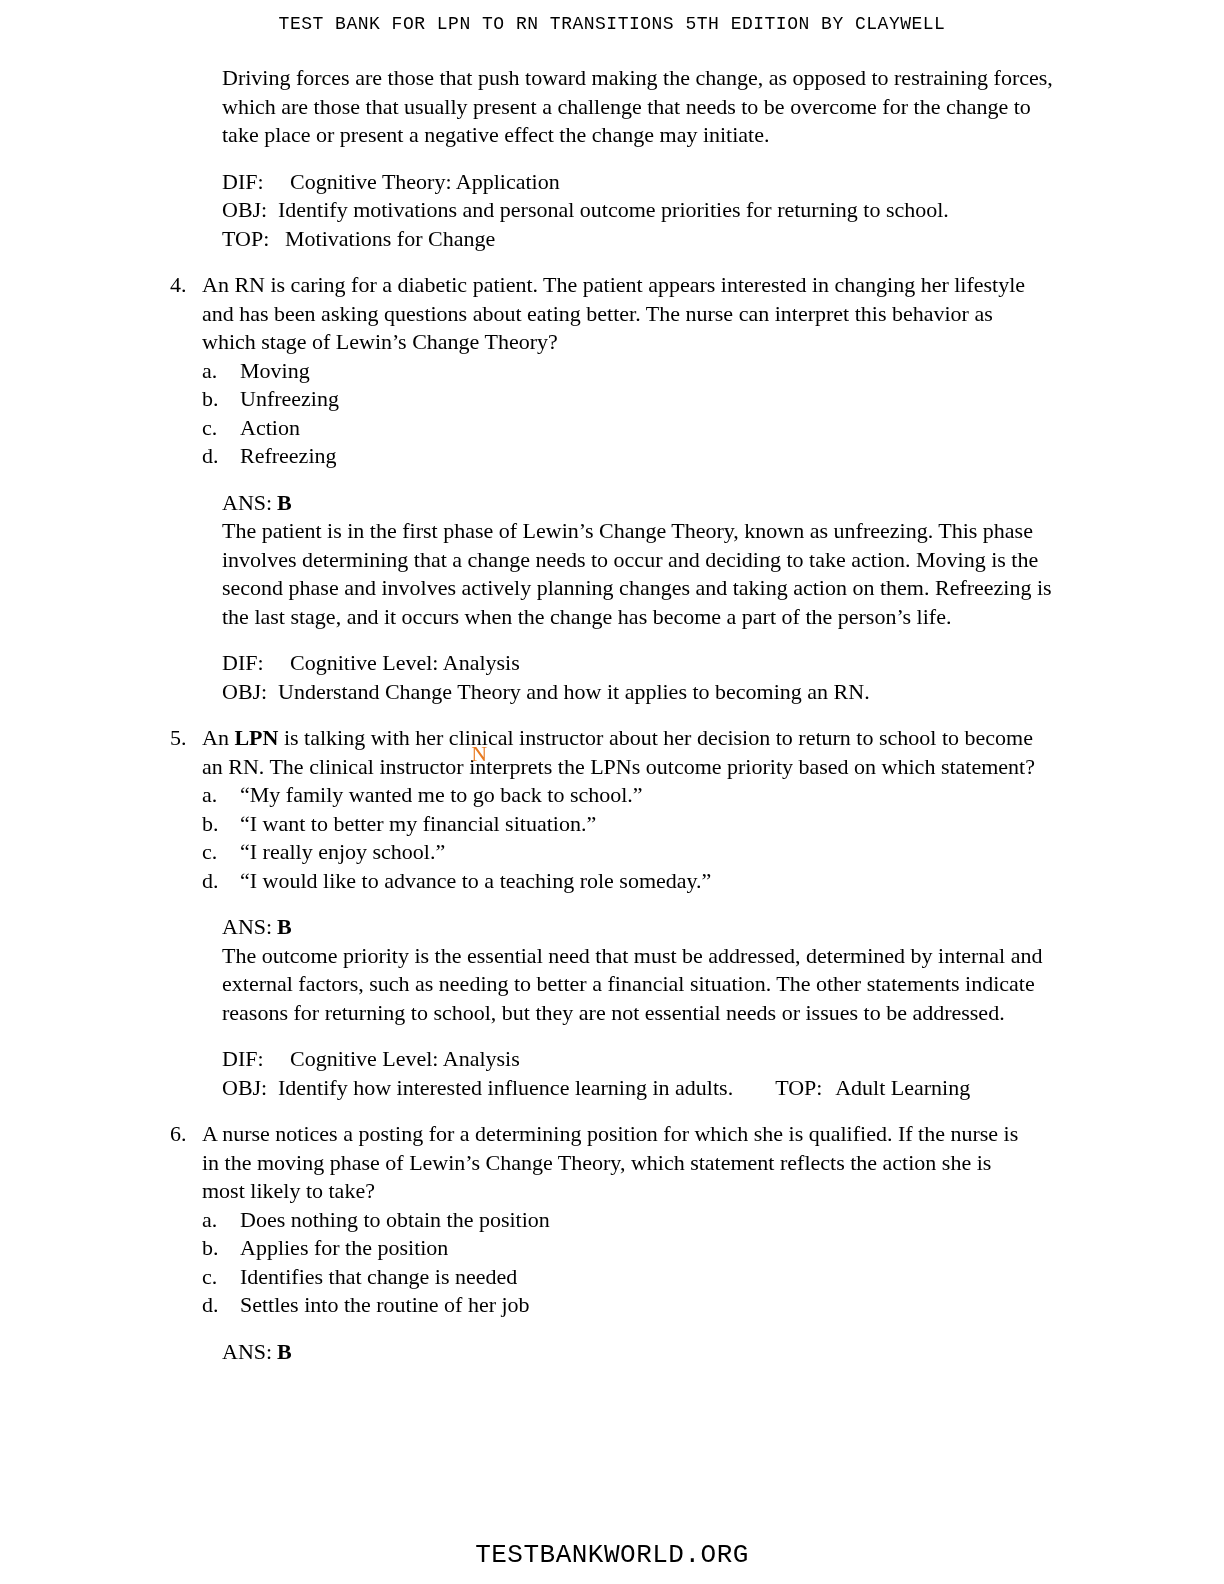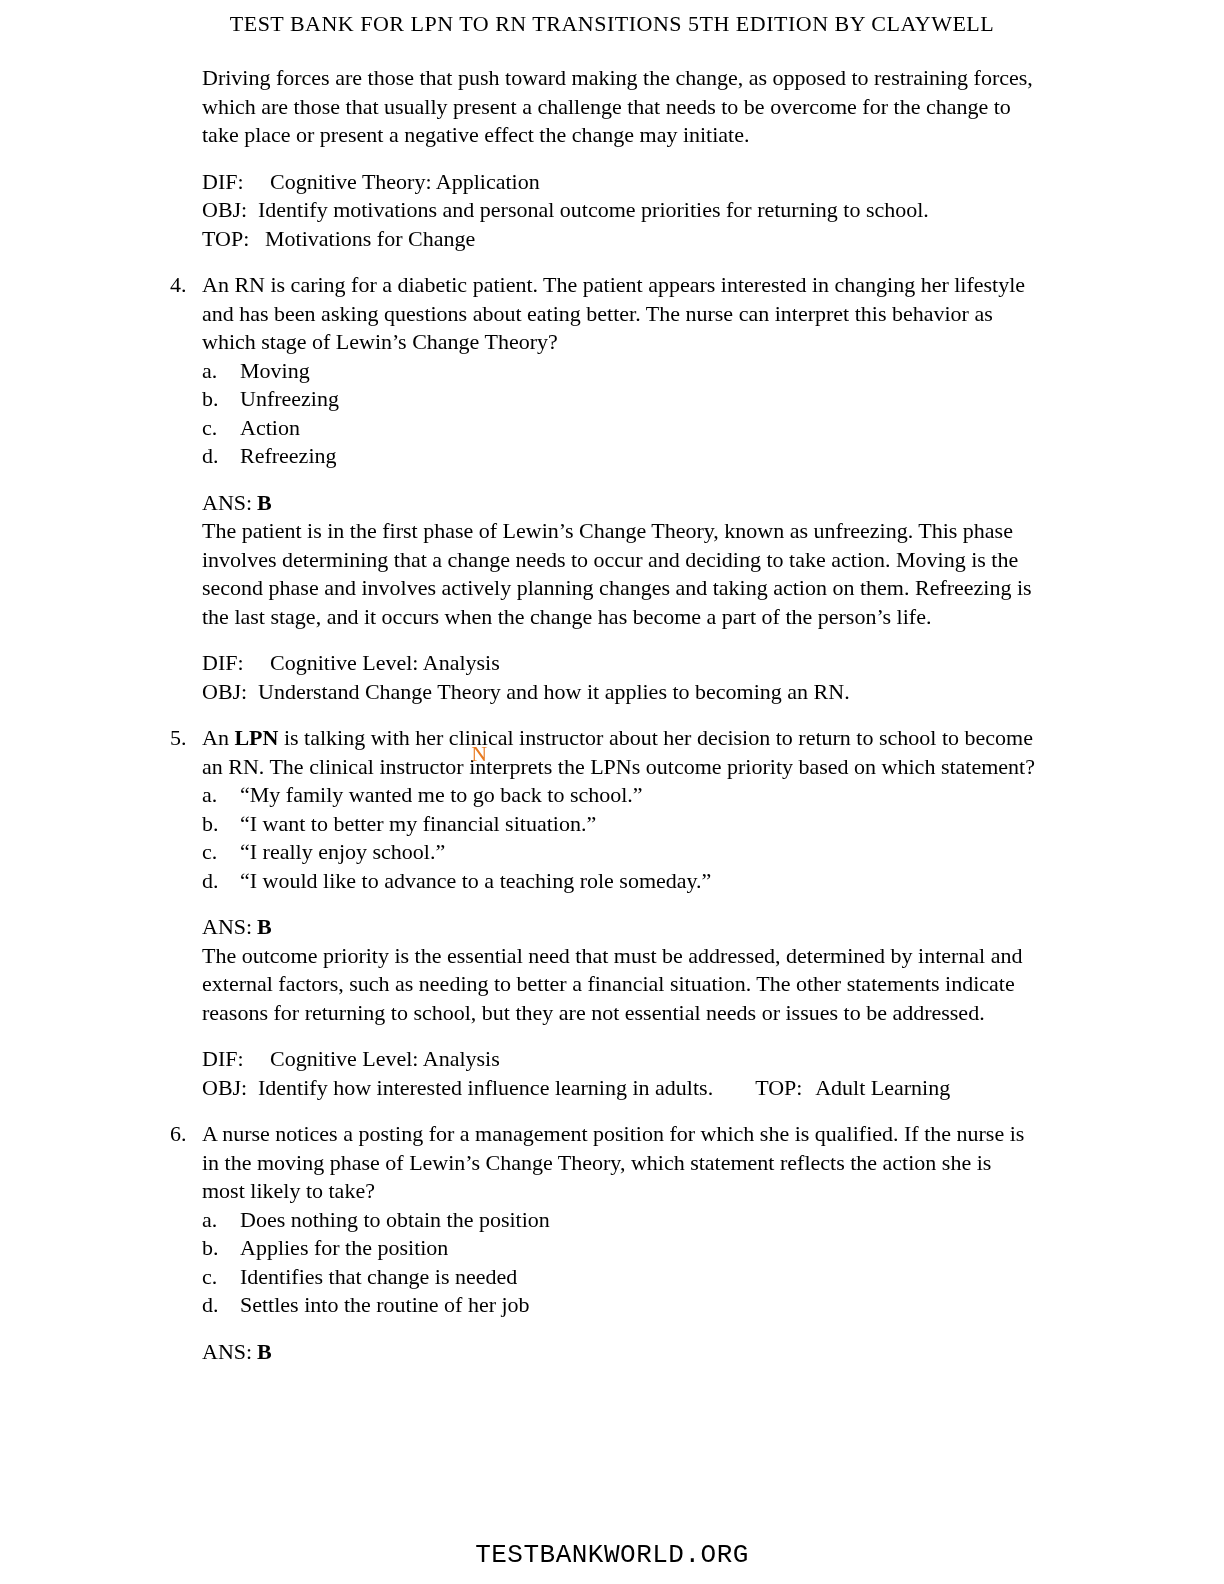--- a/index.html
+++ b/index.html
@@ -10,38 +10,38 @@
     background:#ffffff;
     font-family:"Liberation Serif", serif;
     font-size:22px;
     line-height:28.5px;
     color:#000;
     overflow:hidden;
   }
   .doc-header {
     position:absolute; top:10px; left:0; width:100%;
     text-align:center;
-    font-family:Liberation Serif, serif;
-    font-size:22px;
+    font-family:Liberation Mono, monospace;
+    font-size:18px;
     letter-spacing:0.5px;
     white-space:pre;
   }
   .doc-footer {
     position:absolute; top:1541px; left:0; width:100%;
     text-align:center;
     font-family:"Liberation Mono", monospace;
     font-size:26px;
     letter-spacing:0.5px;
     white-space:pre;
   }
   .content {
     position:absolute; left:170px; top:64px; width:950px;
   }
   .block { margin:0 0 18px 0; }
-  .ml { margin-left:32px; }
+  .ml { margin-left:52px; }
   .para { white-space:pre-wrap; margin:0; }
   .metaline { white-space:pre-wrap; }
   .mlabel { display:inline-block; }
   .w-dif { width:68px; }
   .w-obj { width:56px; }
   .w-top { width:63px; }
   .w-ans { width:55px; }
   .w-top2 { width:60px; }
   .tab-gap { display:inline-block; width:42px; }
   .question { display:grid; grid-template-columns:32px 1fr; }
@@ -142,21 +142,21 @@
     </div>
 
     <div class="block ml">
       <div class="metaline"><span class="mlabel w-dif">DIF:</span><span>Cognitive Level: Analysis</span></div>
       <div class="metaline"><span class="mlabel w-obj">OBJ:</span><span>Identify how interested influence learning in adults.</span><span class="tab-gap"></span><span class="mlabel w-top2">TOP:</span><span>Adult Learning</span></div>
     </div>
 
     <div class="block question">
       <span class="qnum">6.</span>
       <div class="qbody">
-        <p class="para">A nurse notices a posting for a management position for which she is qualified. If the nurse is
+        <p class="para">A nurse notices a posting for a determining position for which she is qualified. If the nurse is
 in the moving phase of Lewin’s Change Theory, which statement reflects the action she is
 most likely to take?</p>
         <div class="option">
             <span>a.</span>
             <span>Does nothing to obtain the position</span>
           </div>
         <div class="option">
             <span>b.</span>
             <span>Applies for the position</span>
           </div>

